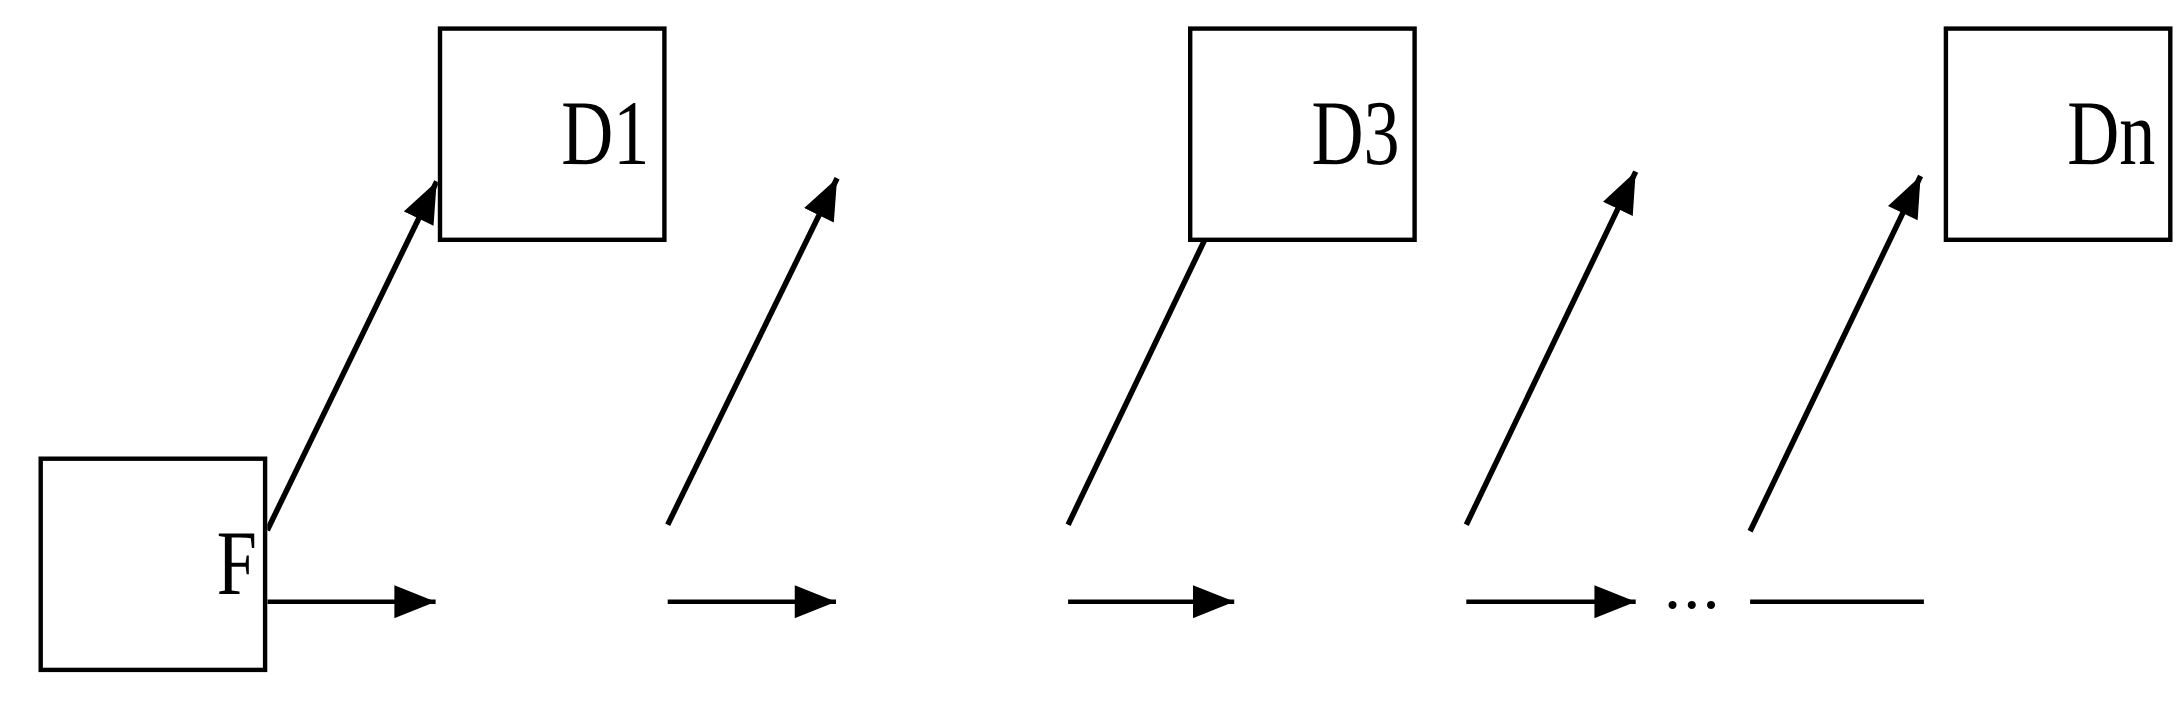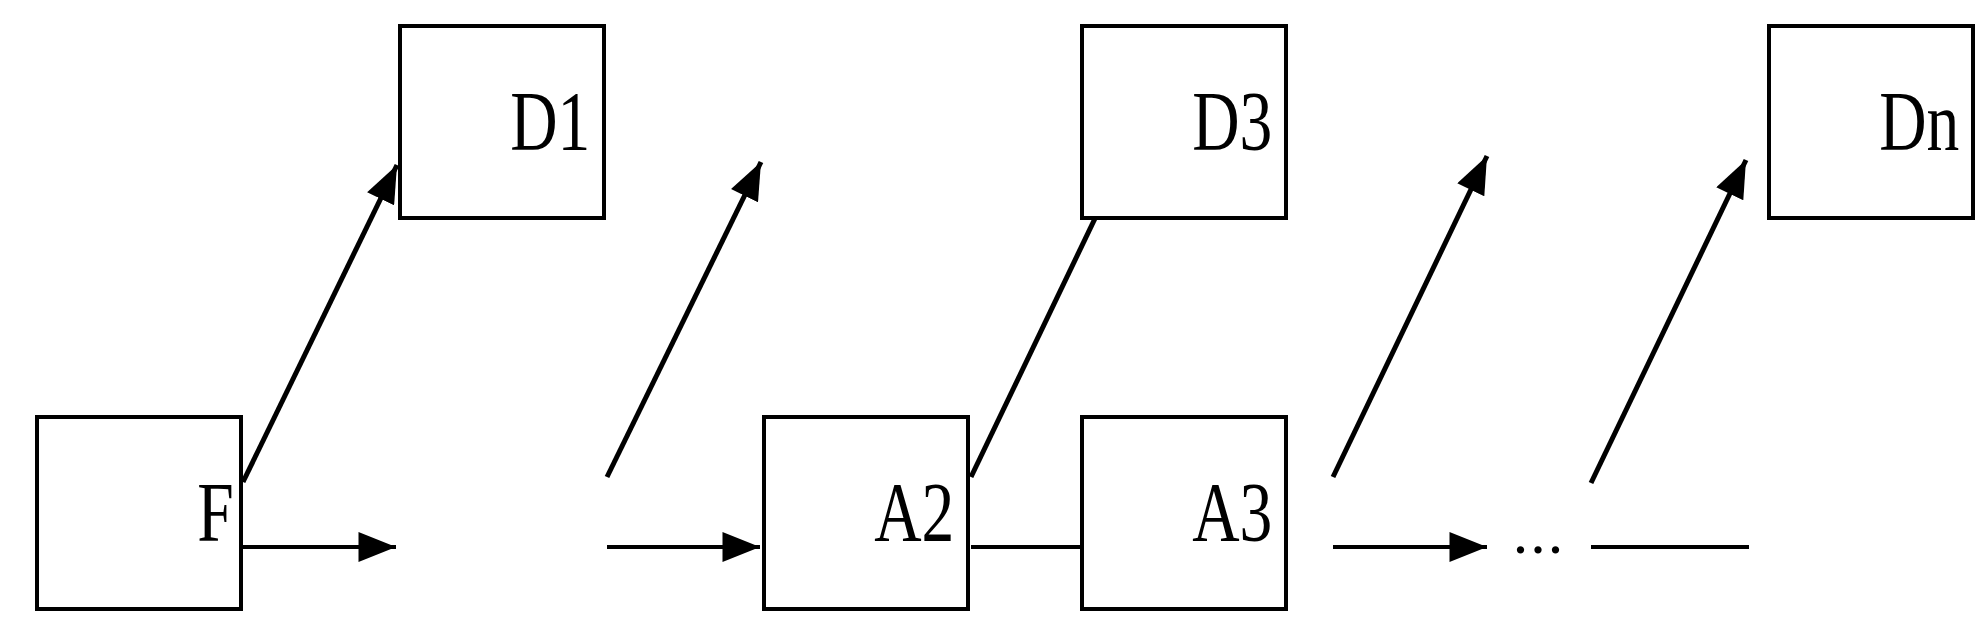--- a/index.html
+++ b/index.html
@@ -97,20 +97,14 @@
   <div class="node row-top col-3">
     <span class="label">D3</span>
   </div>
   <div class="node row-top col-n">
     <span class="label">Dn</span>
   </div>
 
   <div class="node row-bottom col-f">
     <span class="label">F</span>
   </div>
-  <div class="node row-bottom col-2">
-    <span class="label">A2</span>
-  </div>
-  <div class="node row-bottom col-3">
-    <span class="label">A3</span>
-  </div>
 
 </div>
 
 </body></html>

